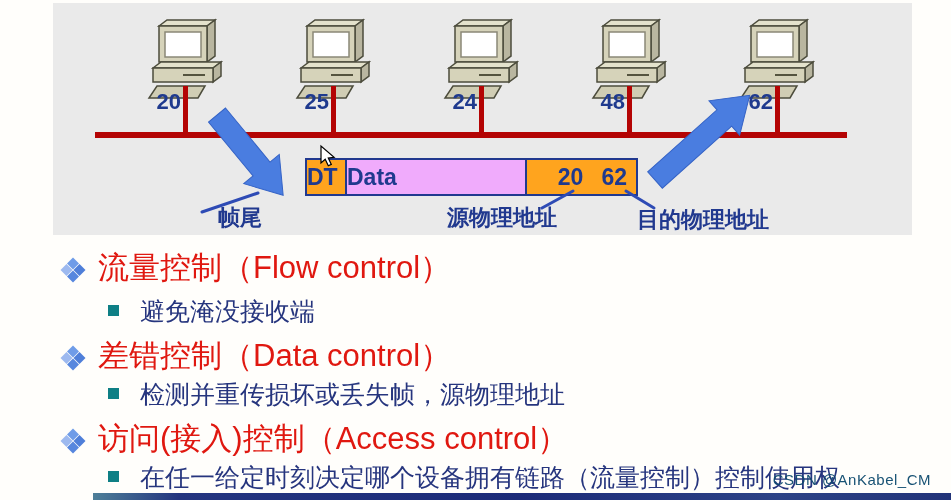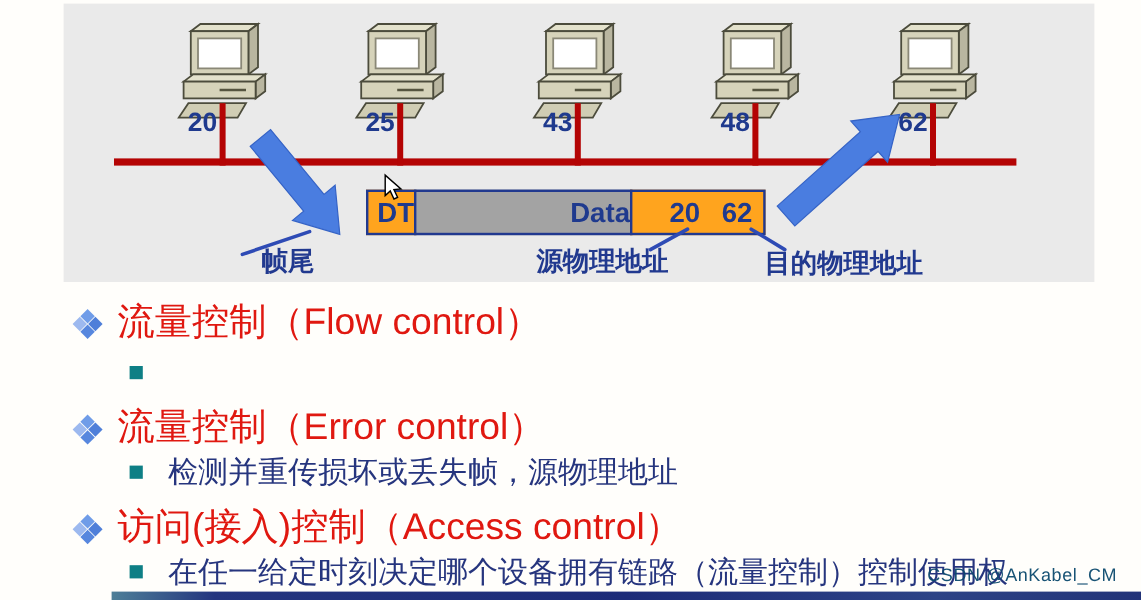--- a/index.html
+++ b/index.html
@@ -11,24 +11,24 @@
   .panel{position:absolute;left:53px;top:3px;width:859px;height:232px;background:#eaeaea;}
   
   .station{position:absolute;top:18px;width:100px;height:122px;}
   .station .comp{position:absolute;left:10px;top:0;}
   .station .addr{position:absolute;left:0;top:71px;width:46px;text-align:right;
     font-size:22px;font-weight:bold;color:#1f3a8e;}
   .station .drop{position:absolute;left:48px;top:68px;width:5px;height:52px;background:#b40404;}
   .bus{position:absolute;left:95px;top:132px;width:752px;height:6px;background:#b40404;}
   
   .fbox{position:absolute;top:158px;height:38px;box-sizing:border-box;
-    border:2px solid #21398f;display:flex;align-items:center;justify-content:flex-end;
+    border:2px solid #21398f;display:flex;align-items:center;justify-content:flex-start;
     font-size:23px;font-weight:bold;color:#1f3a8e;}
   .fbox.trailer{left:305px;width:42px;background:#ffa41e;}
-  .fbox.payload{left:345px;width:182px;background:#a3a3a3;}
+  .fbox.payload{left:345px;width:182px;background:#f0abfc;}
   .fbox.addrs{left:525px;width:113px;background:#ffa41e;
     justify-content:flex-end;gap:18px;padding-right:9px;}
   .callout{position:absolute;color:#21398f;font-size:22px;font-weight:600;white-space:nowrap;}
   .callout.trailer{left:218px;top:203px;}
   .callout.source{left:447px;top:203px;}
   .callout.dest{left:637px;top:205px;}
   
   .overlay{position:absolute;left:0;top:0;width:951px;height:500px;pointer-events:none;}
   
   .brow{position:absolute;left:60px;display:flex;align-items:flex-start;white-space:nowrap;}
@@ -91,21 +91,21 @@
         <polygon points="62,8 70,2 70,38 62,44" fill="#b9b6a0"></polygon>
         <rect x="14" y="8" width="48" height="36" fill="#d6d3ba"></rect>
         <rect x="20" y="14" width="36" height="25" fill="#ffffff" stroke="#8a8877"></rect>
         <polygon points="8,50 16,44 76,44 68,50" fill="#e4e2cc"></polygon>
         <polygon points="68,50 76,44 76,58 68,64" fill="#b9b6a0"></polygon>
         <rect x="8" y="50" width="60" height="14" fill="#d6d3ba"></rect>
         <line x1="38" y1="57" x2="60" y2="57" stroke="#55543f" stroke-width="2"></line>
         <polygon points="12,68 60,68 53,80 4,80" fill="#d0cdb4"></polygon>
       </g>
     </svg>
-  <div class="addr">43</div>
+  <div class="addr">24</div>
   <div class="drop"></div>
 </div>
 <div class="station" style="left:579px">
   <svg class="comp" width="84" height="82" viewBox="0 0 84 82">
       <g stroke="#4c4c3c" stroke-width="1.5">
         <polygon points="14,8 22,2 70,2 62,8" fill="#e4e2cc"></polygon>
         <polygon points="62,8 70,2 70,38 62,44" fill="#b9b6a0"></polygon>
         <rect x="14" y="8" width="48" height="36" fill="#d6d3ba"></rect>
         <rect x="20" y="14" width="36" height="25" fill="#ffffff" stroke="#8a8877"></rect>
         <polygon points="8,50 16,44 76,44 68,50" fill="#e4e2cc"></polygon>
@@ -170,30 +170,31 @@
   <svg class="dia" width="26" height="26" viewBox="0 0 26 26">
     <polygon points="13,0.5 19,6.5 13,12.5 7,6.5" fill="#6f9ce8"></polygon>
     <polygon points="6.5,7 12.5,13 6.5,19 0.5,13" fill="#9db9ef"></polygon>
     <polygon points="19.5,7 25.5,13 19.5,19 13.5,13" fill="#4f7fd9"></polygon>
     <polygon points="13,13.5 19,19.5 13,25.5 7,19.5" fill="#5787de"></polygon>
   </svg>
   <span class="head">流量控制（Flow control）</span>
 </div>
 <div class="srow" style="top:296px">
   <span class="sq"></span>
+  <span class="stxt">避免淹没接收端</span>
 </div>
 
 <div class="brow" style="top:337px">
   <svg class="dia" width="26" height="26" viewBox="0 0 26 26">
     <polygon points="13,0.5 19,6.5 13,12.5 7,6.5" fill="#6f9ce8"></polygon>
     <polygon points="6.5,7 12.5,13 6.5,19 0.5,13" fill="#9db9ef"></polygon>
     <polygon points="19.5,7 25.5,13 19.5,19 13.5,13" fill="#4f7fd9"></polygon>
     <polygon points="13,13.5 19,19.5 13,25.5 7,19.5" fill="#5787de"></polygon>
   </svg>
-  <span class="head">流量控制（Error control）</span>
+  <span class="head">差错控制（Data control）</span>
   <span class="note"></span>
 </div>
 <div class="srow" style="top:379px">
   <span class="sq"></span>
   <span class="stxt">检测并重传损坏或丢失帧，源物理地址</span>
 </div>
 
 <div class="brow" style="top:420px">
   <svg class="dia" width="26" height="26" viewBox="0 0 26 26">
     <polygon points="13,0.5 19,6.5 13,12.5 7,6.5" fill="#6f9ce8"></polygon>

